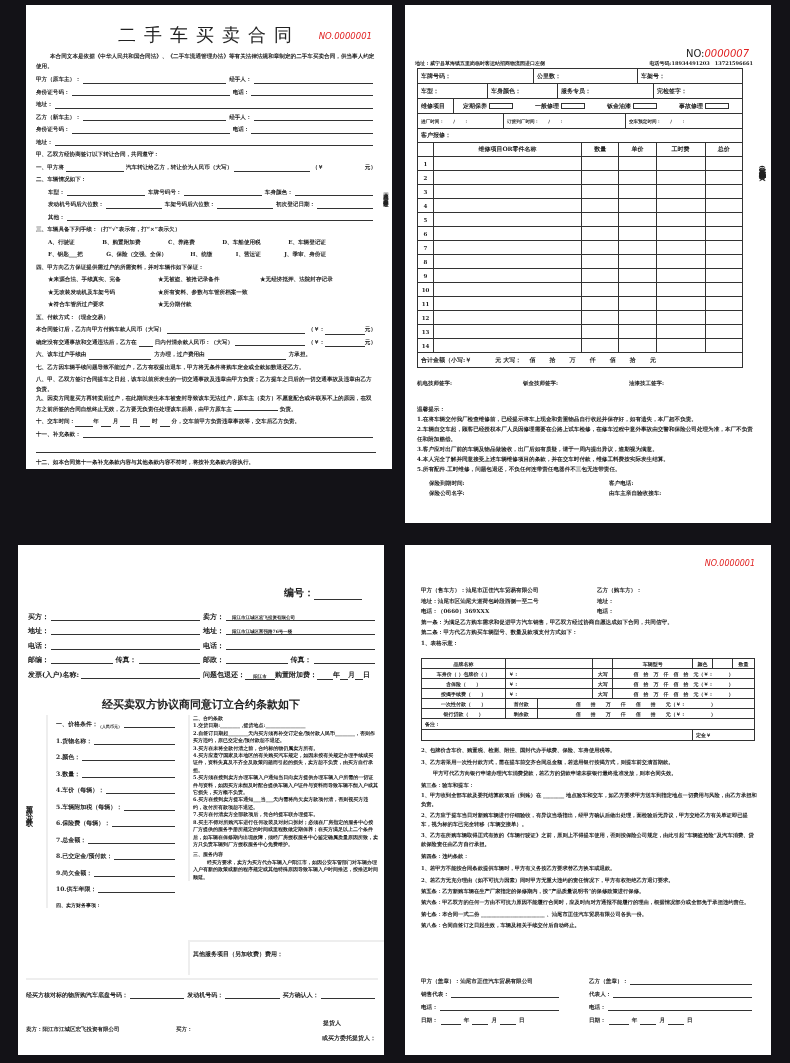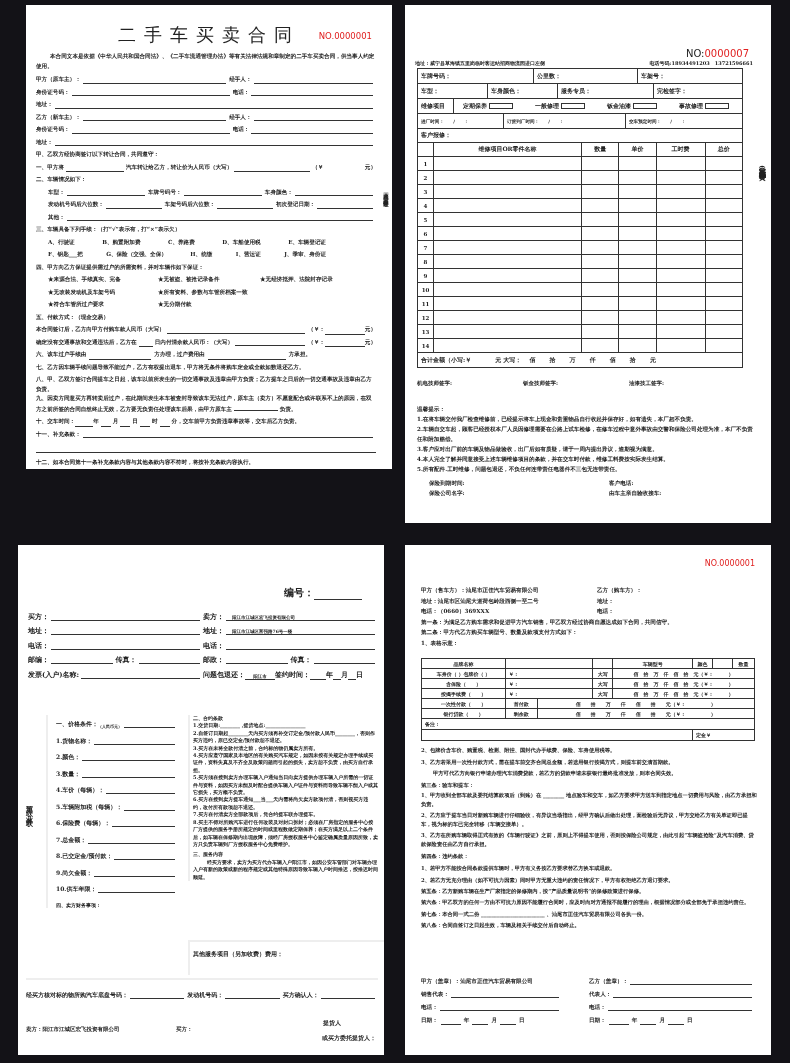--- a/index.html
+++ b/index.html
@@ -4,21 +4,21 @@
 <style>
   * { box-sizing: border-box; margin: 0; padding: 0; }
   html, body { width: 790px; height: 1063px; background: #131217; overflow: hidden; }
   body { position: relative; font-family: "DejaVu Serif", "Liberation Serif", serif; color: #222; }
   .panel { position: absolute; background: #fff; overflow: hidden; }
   #p1 { left: 18px; top: 5px; width: 366px; height: 464px; margin-left: 8px; }
   #p2 { left: 405px; top: 5px; width: 366px; height: 518px; }
   #p3 { left: 18px; top: 545px; width: 366px; height: 510px; }
   #p4 { left: 405px; top: 545px; width: 366px; height: 510px; }
 
-  .red { color: #e02020; }
+  .red { color: #e02020; font-style: italic; }
   .tiny { font-size: 5.6px; line-height: 9.2px; }
   .ul { border-bottom: 1px solid #333; flex: 1; height: 8px; margin: 0 3px 1px 2px; }
   .ulx { border-bottom: 1px solid #333; display: inline-block; height: 8px; }
 
   
   #p1 .title { position: absolute; left: 0; right: 0; top: 18px; text-align: center; font-family: "DejaVu Sans", sans-serif; font-size: 18px; letter-spacing: 8px; font-weight: normal; }
   #p1 .no { position: absolute; right: 20px; top: 26px; font-family: "DejaVu Sans", sans-serif; font-size: 8.5px; }
   #p1 .body { position: absolute; left: 10px; right: 16px; top: 46px; font-weight: bold; }
   #p1 .body .l { height: 12.5px; display: flex; align-items: flex-end; white-space: nowrap; }
   #p1 .side { position: absolute; right: 3px; top: 185px; width: 8px; font-size: 5px; line-height: 7px; writing-mode: vertical-rl; font-weight: bold; }
@@ -484,30 +484,31 @@
         </div>
     </div>
     <div class="pr">
       <div class="half">
           <span>发票(入户)名称:</span>
           <span class="ul"></span>
         </div>
       <div class="half">
           <span>问题包退还：</span>
           <span class="ulx" style="width:30px;font-size:4.5px;height:auto;text-align:center">阳江市</span>
-          <span>签约时间：</span>
+          <span>购置附加费：</span>
           <span class="ulx" style="width:16px"></span>
           <span>年</span>
           <span class="ulx" style="width:8px"></span>
           <span>月</span>
           <span class="ulx" style="width:8px"></span>
           <span>日</span>
         </div>
     </div>
   </div>
+  <div class="agree">经买卖双方协议商同意订立合约条款如下</div>
   <div class="vlabel">第一联 业务联</div>
   <div class="col1">
     <div class="it" style="height:14px">
         <span>一、价格条件：</span>
         <span style="font-size:4px">（人民币元）</span>
         <span class="ul"></span>
       </div>
     <div class="it">
         <span>1.货物名称：</span>
         <span class="ul"></span>

